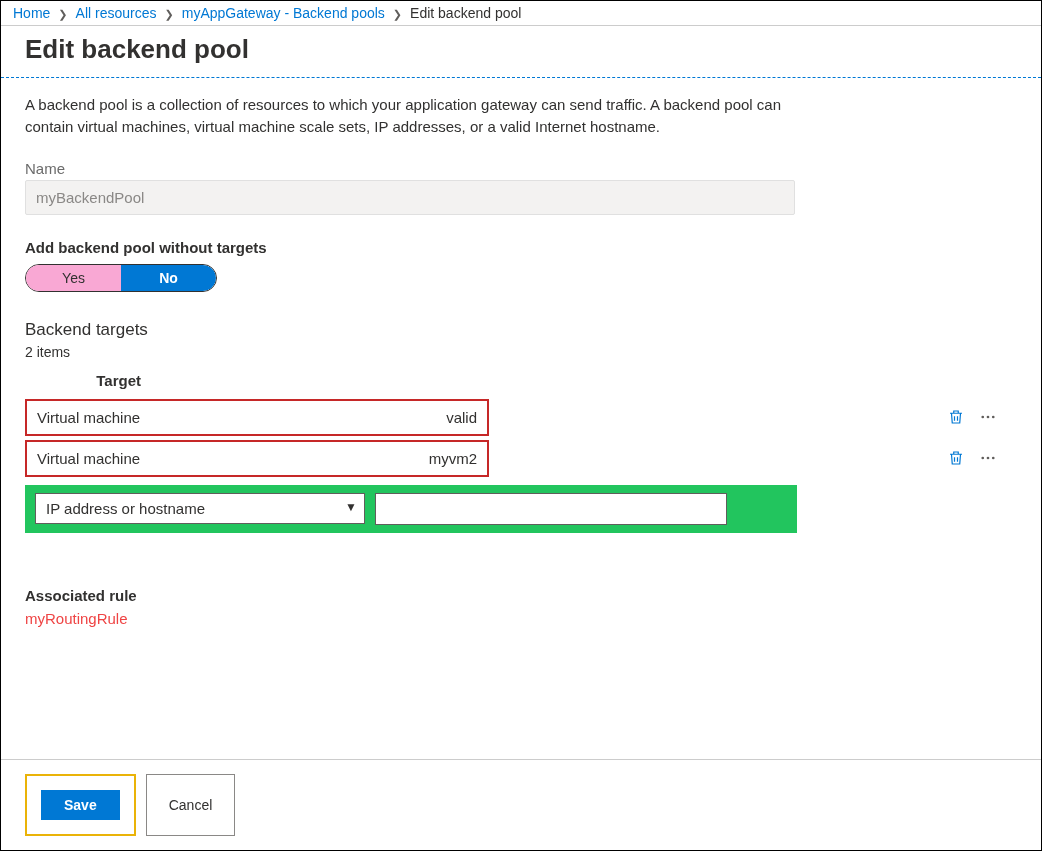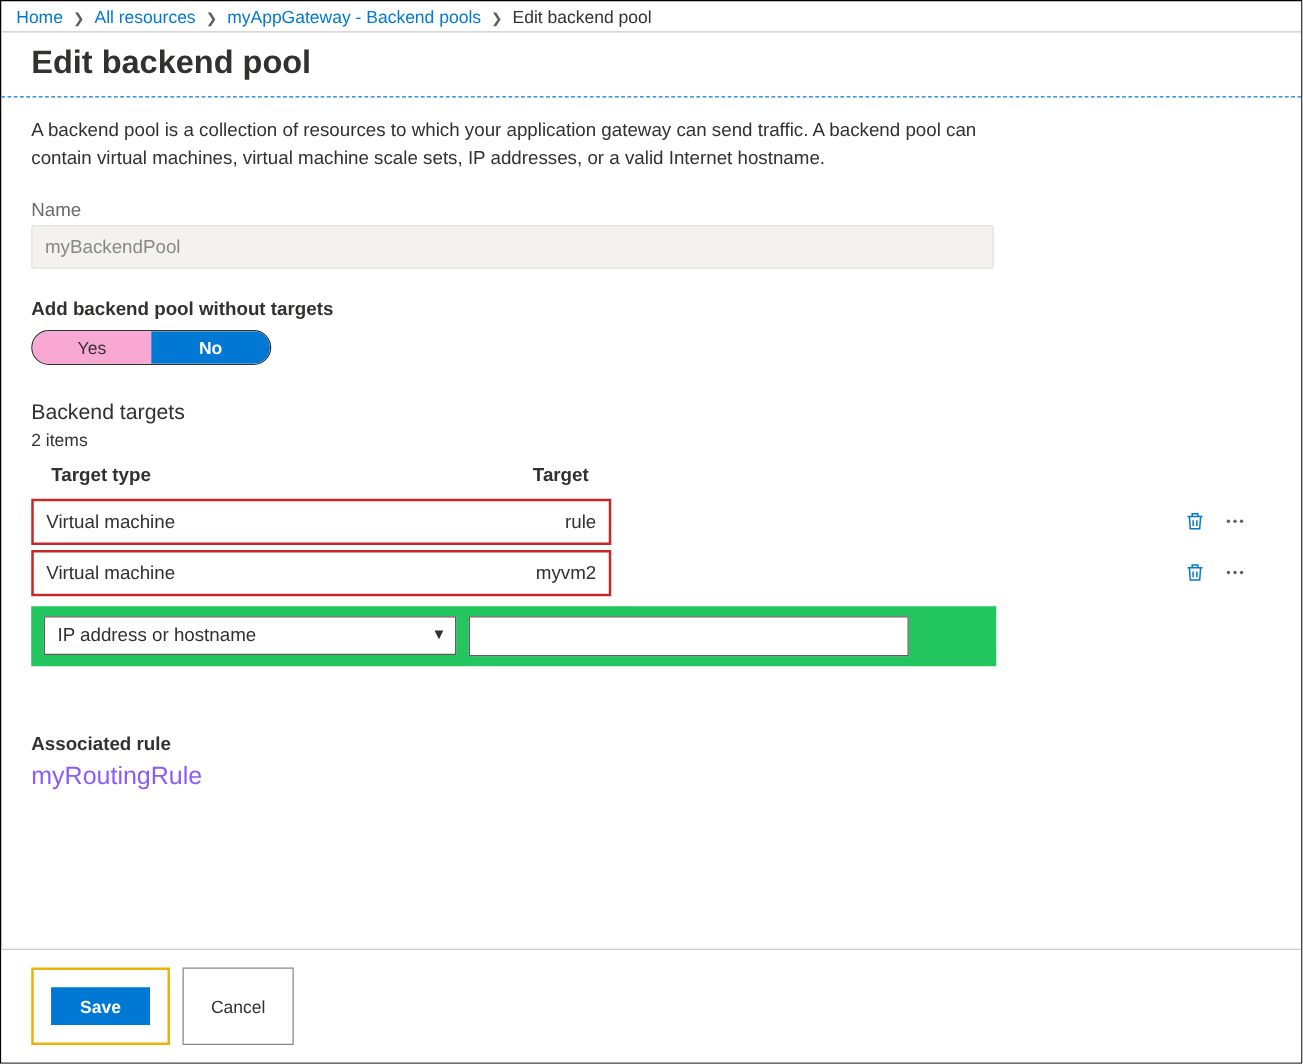--- a/index.html
+++ b/index.html
@@ -40,21 +40,21 @@
 .icnbtn svg{width:18px;height:18px;display:block}
 
 .newrow{display:flex;align-items:center;gap:10px;background:#22c55e;padding:8px 10px;width:752px;margin-top:8px}
 .sel{flex:none;width:330px;position:relative}
 .selbox{border:1px solid #605e5c;background:#fff;padding:6px 30px 6px 10px;font-size:15px;cursor:pointer}
 .selchev{position:absolute;right:8px;top:7px;font-size:12px;color:#323130;pointer-events:none}
 .tinput{flex:none;width:330px;border:1px solid #605e5c;background:#fff;padding:6px 10px;height:18px}
 
 .assoc{margin-top:54px}
 .assoc .lbl{font-weight:600;font-size:15px;margin-bottom:6px}
-.assoc a{color:#8b5cf6;text-decoration:none;font-size:20px;cursor:pointer}
+.assoc a{color:#ef4444;text-decoration:none;font-size:15px;cursor:pointer}
 
 .footer{position:absolute;bottom:0;left:0;right:0;border-top:1px solid #ccc;padding:14px 24px;display:flex;gap:10px;background:#fff}
 .savewrap{border:2px solid #eab308;padding:14px}
 .btn{font-size:14px;padding:6px 22px;border-radius:0;cursor:pointer;font-family:inherit}
 .btn.primary{background:#0078d4;border:1px solid #0078d4;color:#fff;font-weight:600}
 .btn.secondary{background:#fff;border:1px solid #8a8886;color:#323130}
 </style>
 </head>
 <body>
 
@@ -82,28 +82,27 @@
     <div class="seclabel">Add backend pool without targets</div>
     <div class="pill">
       <div class="opt yes">Yes</div>
       <div class="opt no">No</div>
     </div>
 
     <div class="btlabel">Backend targets</div>
     <div class="count">2 items</div>
 
     <div class="thead">
-      <div class="c1">Target type</div>
       <div class="c2">Target</div>
     </div>
 
     <div class="row">
       <div class="rowbox">
         <div class="c1">Virtual machine</div>
-        <div class="c2">rule</div>
+        <div class="c2">valid</div>
       </div>
       <div class="rest"></div>
       <div class="actions">
         <button class="icnbtn" title="Delete">
           <svg viewBox="0 0 24 24" fill="none" stroke="#0078d4" stroke-width="1.6">
               <path d="M4 7h16M9 7V4h6v3M6 7l1 13h10l1-13M10 11v6M14 11v6"></path>
             </svg>
         </button>
         <button class="icnbtn more" title="More">
           <svg viewBox="0 0 24 24" fill="#605e5c">

